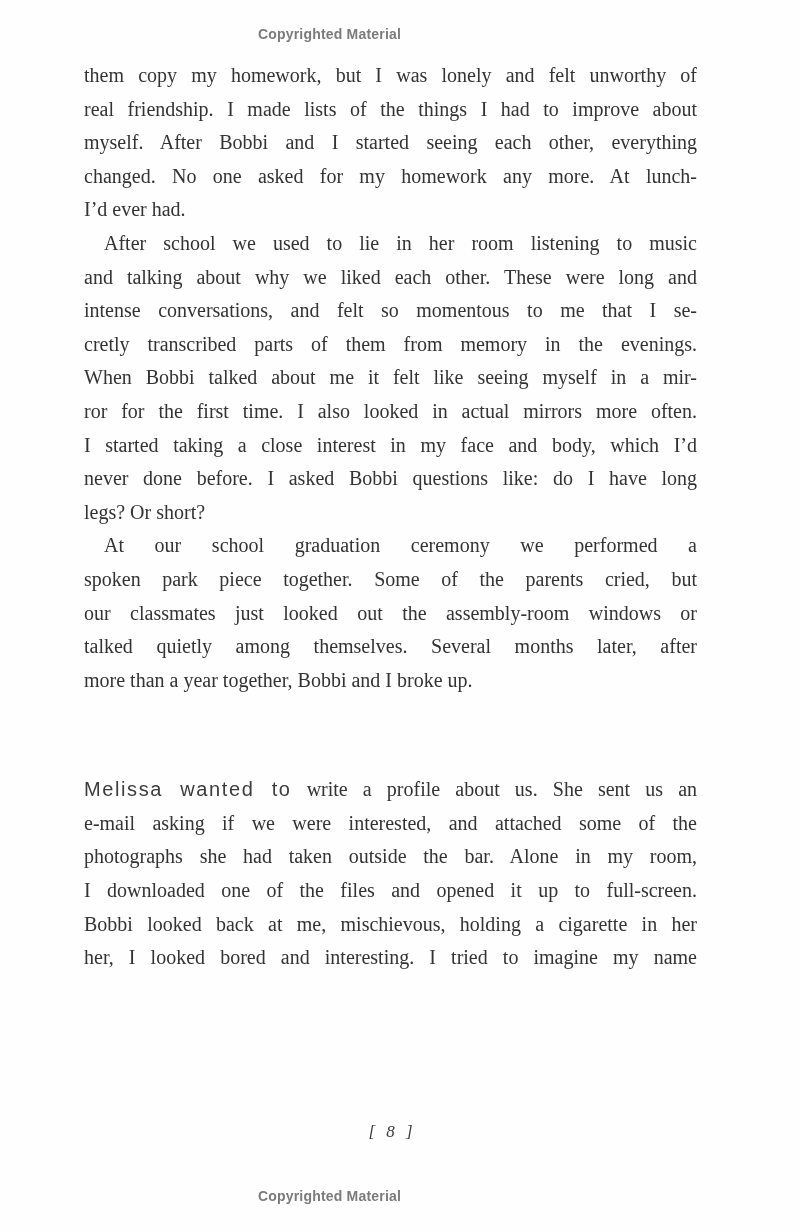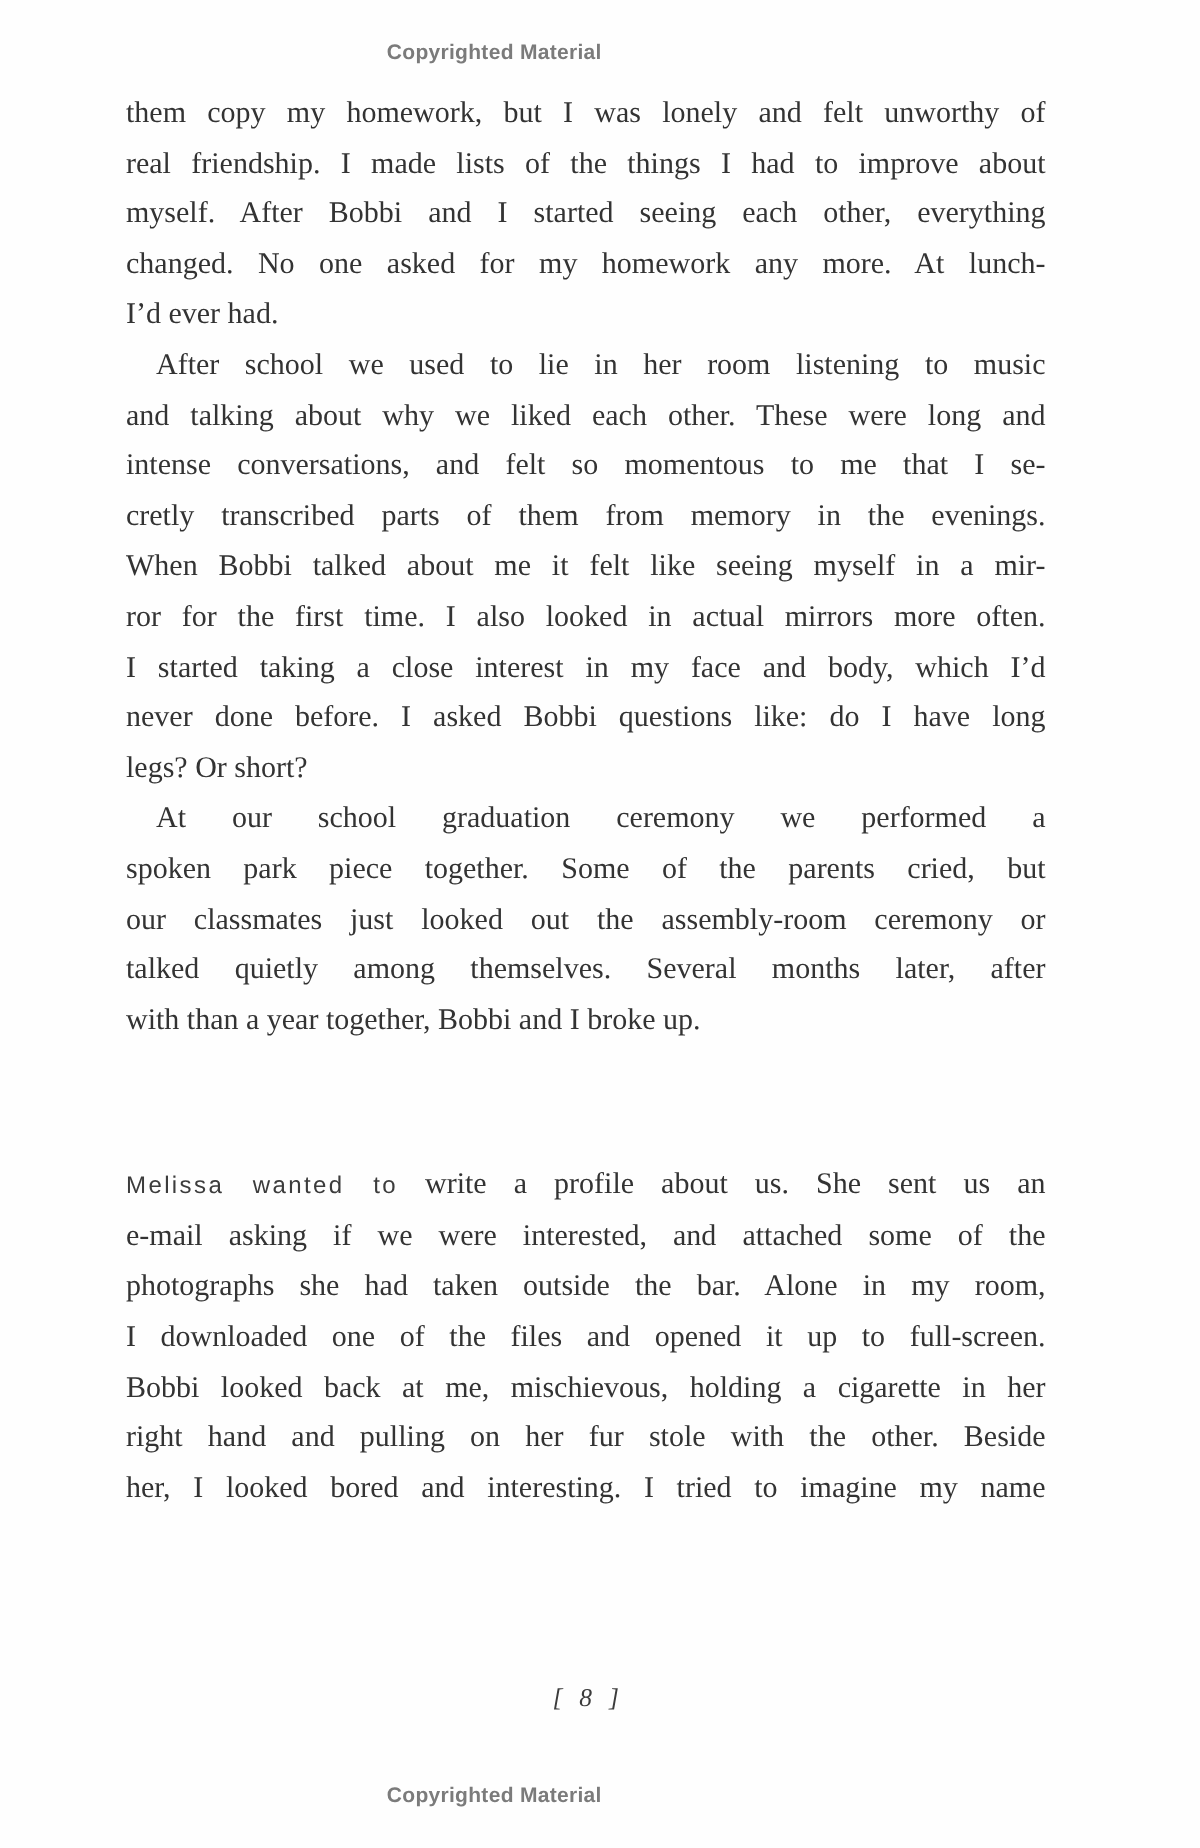--- a/index.html
+++ b/index.html
@@ -45,21 +45,21 @@
   }
   .line.flush-left {
     text-align-last: left;
   }
   .line.indent {
     text-indent: 20px;
     font-family: Liberation Serif, serif;
   }
   .lead-in {
     font-family: "Liberation Sans", sans-serif;
-    font-size: 16px;
+    font-size: 20px;
     letter-spacing: 1.6px;
     color: #3c3c3c;
   }
   .page-number {
     position: absolute;
     left: 84px;
     top: 1122px;
     width: 613px;
     text-align: center;
     font-family: "Liberation Serif", serif;
@@ -89,30 +89,29 @@
       <div class="line">cretly transcribed parts of them from memory in the evenings.</div>
       <div class="line">When Bobbi talked about me it felt like seeing myself in a mir-</div>
       <div class="line">ror for the first time. I also looked in actual mirrors more often.</div>
       <div class="line">I started taking a close interest in my face and body, which I’d</div>
       <div class="line">never done before. I asked Bobbi questions like: do I have long</div>
       <div class="line flush-left">legs? Or short?</div>
     </div>
     <div class="para">
       <div class="line indent">At our school graduation ceremony we performed a</div>
       <div class="line">spoken park piece together. Some of the parents cried, but</div>
-      <div class="line">our classmates just looked out the assembly-room ceremony or</div>
+      <div class="line">our classmates just looked out the assembly-room windows or</div>
       <div class="line">talked quietly among themselves. Several months later, after</div>
-      <div class="line flush-left">with than a year together, Bobbi and I broke up.</div>
+      <div class="line flush-left">more than a year together, Bobbi and I broke up.</div>
     </div>
     <div class="para section-break">
       <div class="line"><span class="lead-in">Melissa wanted to</span> write a profile about us. She sent us an</div>
       <div class="line">e-mail asking if we were interested, and attached some of the</div>
       <div class="line">photographs she had taken outside the bar. Alone in my room,</div>
       <div class="line">I downloaded one of the files and opened it up to full-screen.</div>
       <div class="line">Bobbi looked back at me, mischievous, holding a cigarette in her</div>
-      <div class="line">right hand and pulling on her fur stole with the other. Beside</div>
       <div class="line">her, I looked bored and interesting. I tried to imagine my name</div>
     </div>
   </main>
 
 <div class="page-number">[ 8 ]</div>
 
 <div class="page-notice bottom">Copyrighted Material</div>
 
 </body></html>

